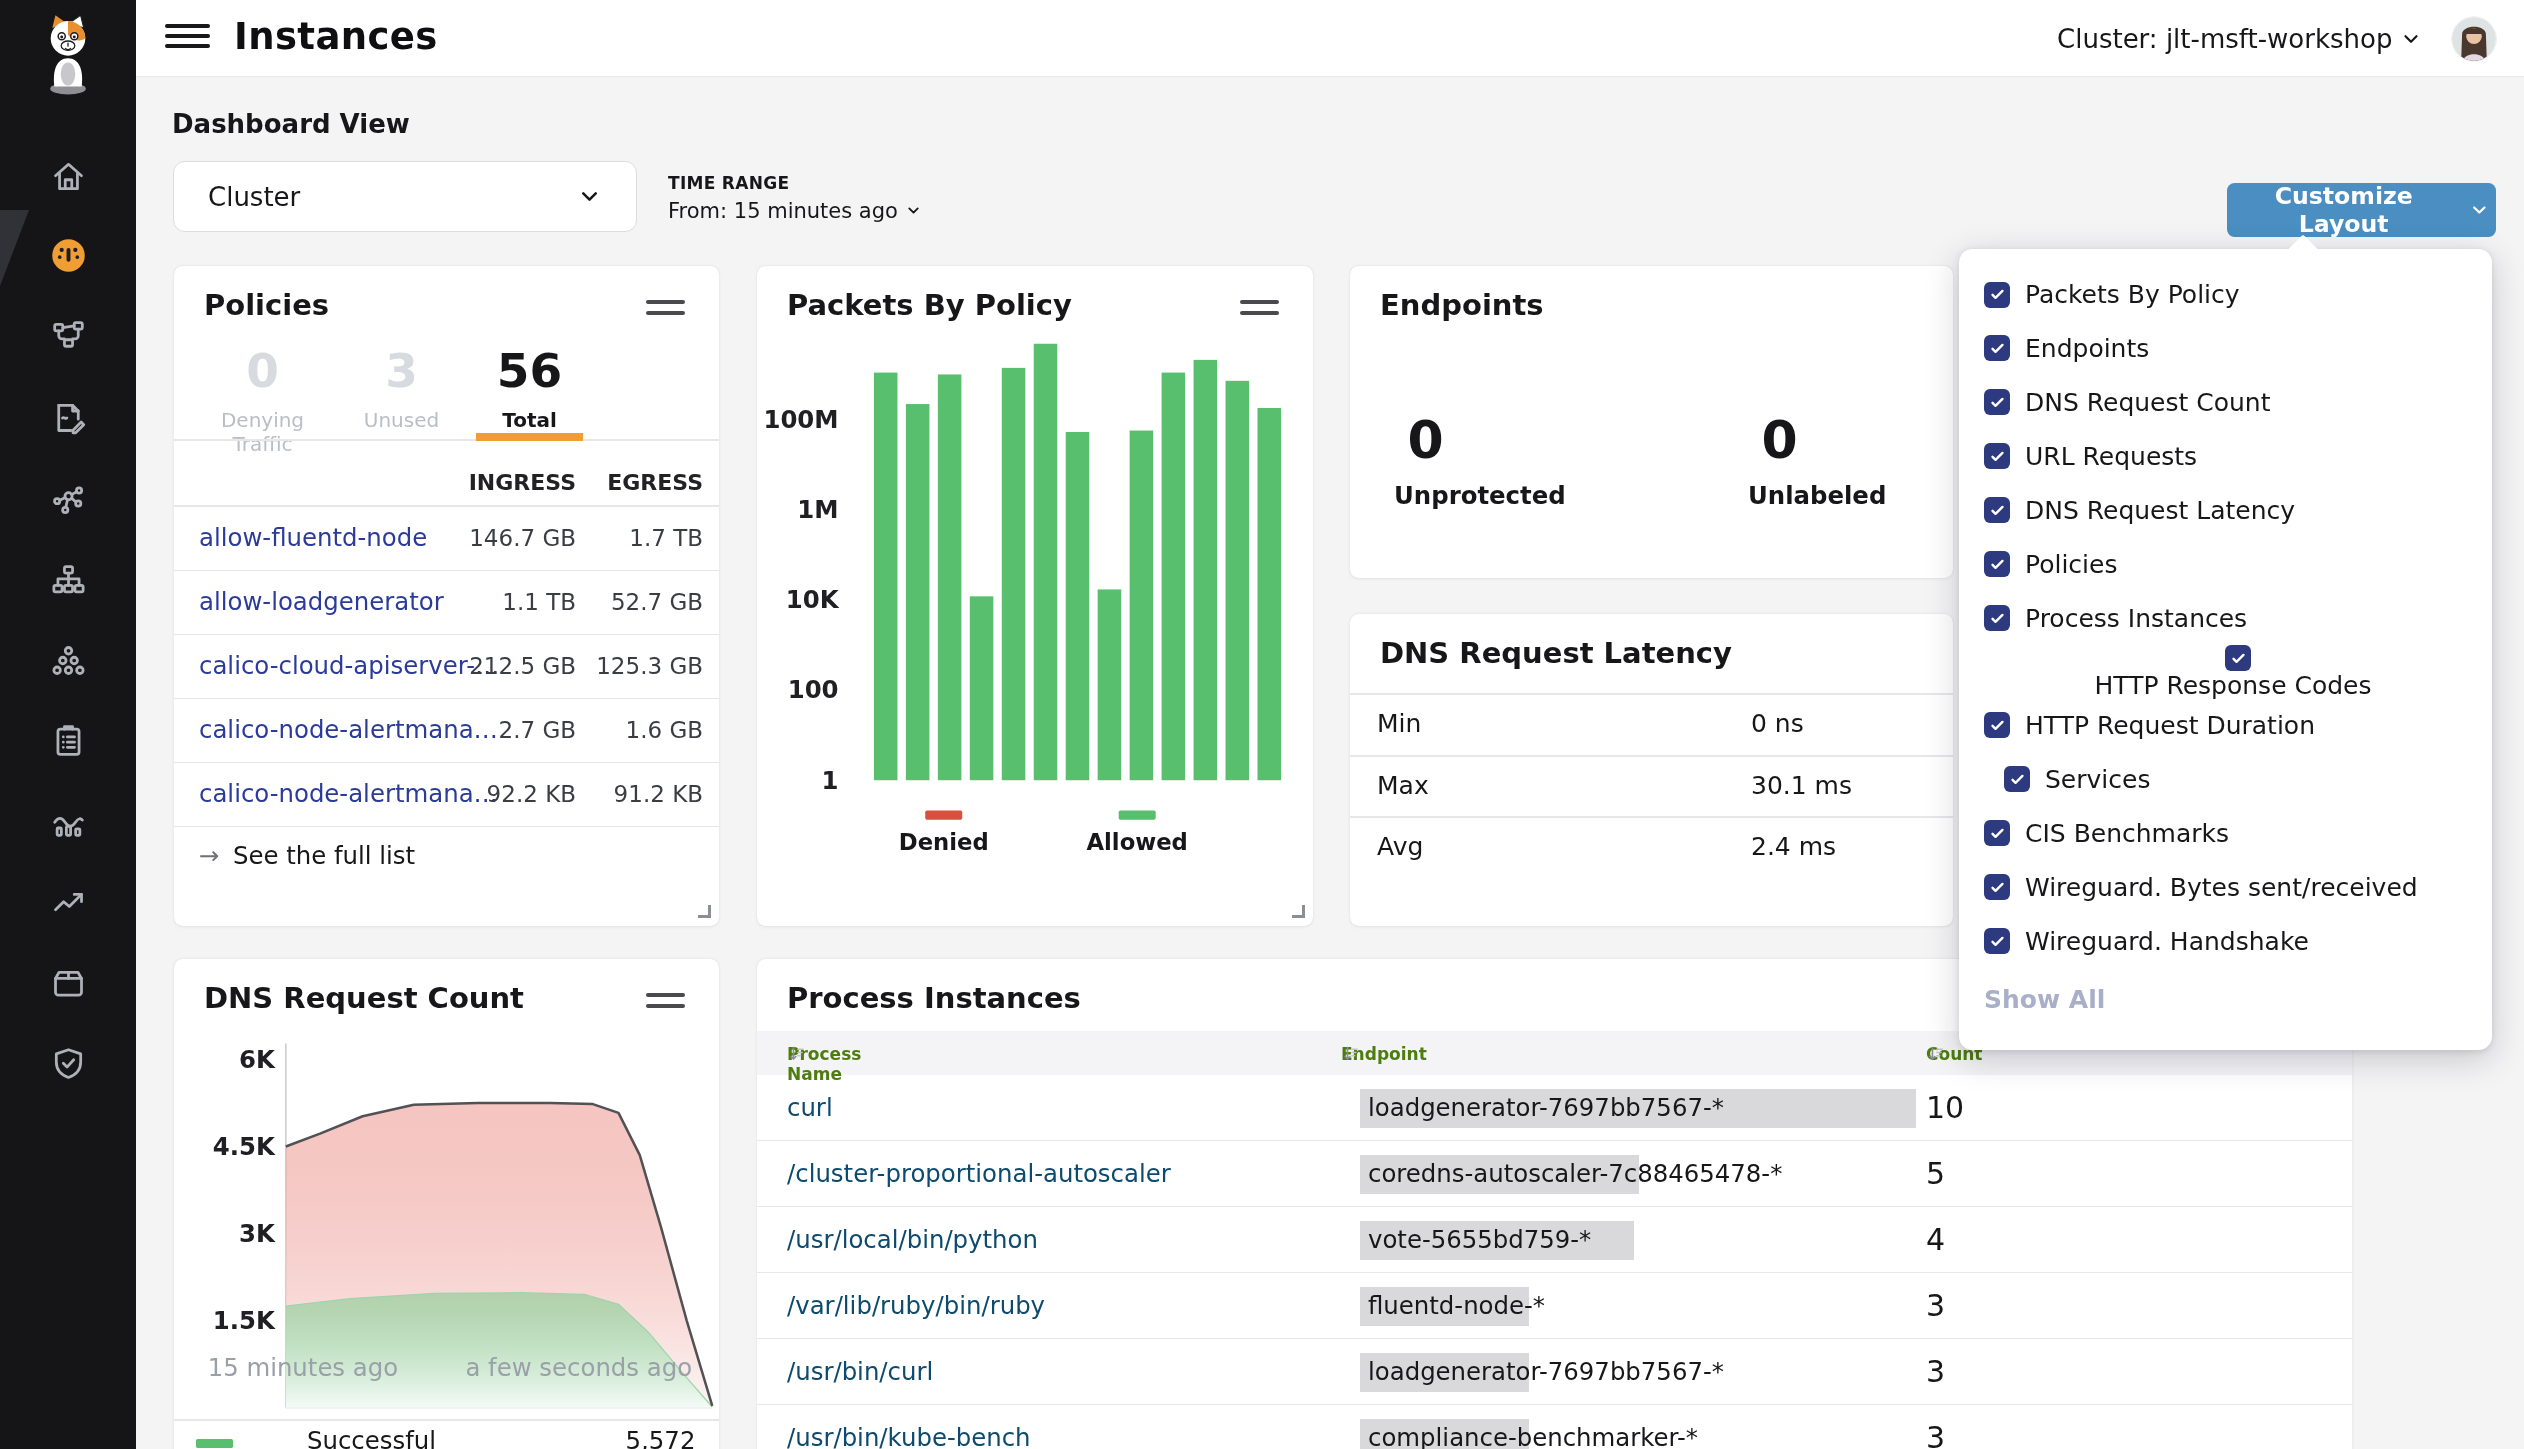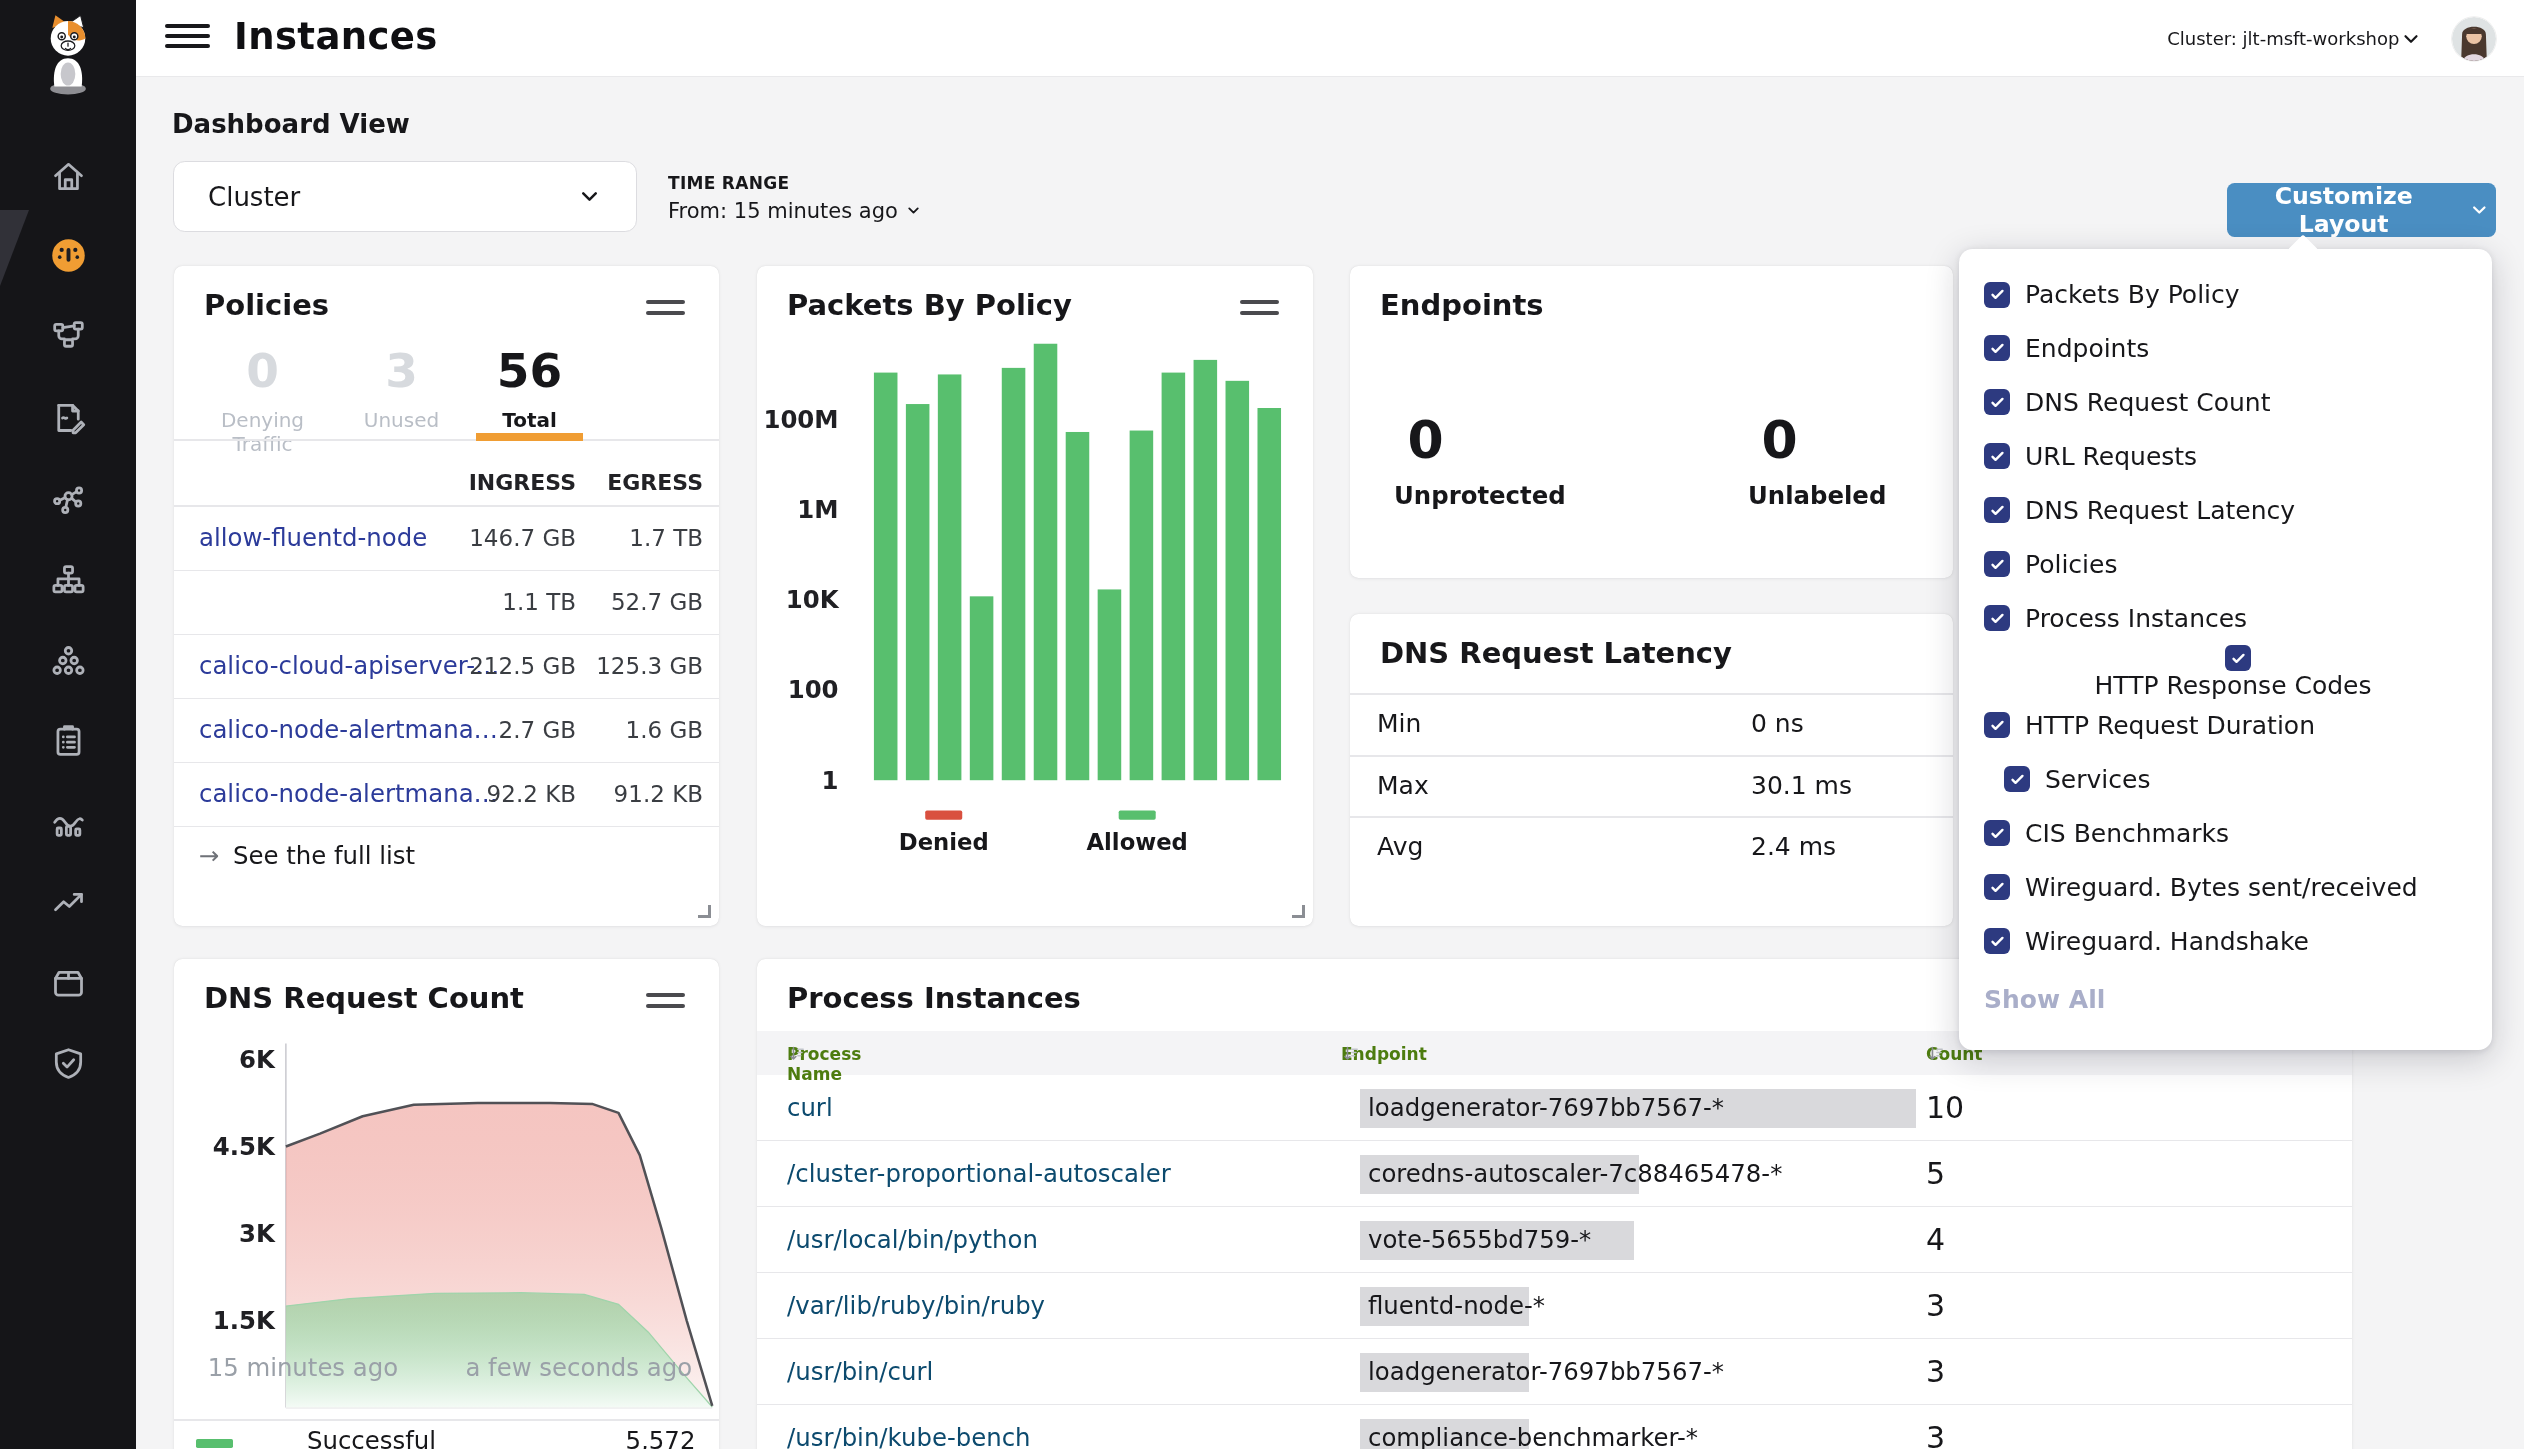--- a/index.html
+++ b/index.html
@@ -4,21 +4,21 @@
 <style>
   html,body{margin:0;padding:0;width:2525px;height:1449px;overflow:hidden;
     font-family:"DejaVu Sans","Liberation Sans",sans-serif;background:#f4f4f5;color:#17171a;}
   *{box-sizing:border-box;}
   
   .topbar{position:absolute;left:0;top:0;width:2525px;height:77px;background:#fff;border-bottom:1.7px solid #e9e9eb;z-index:10;}
   .hamburger{position:absolute;left:165px;top:23px;width:45px;height:32px;background:none;border:none;cursor:pointer;padding:0;}
   .hamburger span{display:block;width:45px;height:4.2px;background:#17171a;border-radius:2.5px;margin:0 0 5.9px 0;}
   .page-title{position:absolute;left:234px;top:15px;font-size:37px;font-weight:800;letter-spacing:0.4px;color:#0f0f12;}
   .topbar-right{position:absolute;right:29px;top:0;height:77px;display:flex;align-items:center;gap:23.6px;}
-  .cluster-btn{display:flex;align-items:center;gap:1px;background:none;border:none;font:inherit;font-size:18px;color:#17171a;cursor:pointer;}
+  .cluster-btn{display:flex;align-items:center;gap:8px;background:none;border:none;font:inherit;font-size:26px;color:#17171a;cursor:pointer;}
   .avatar{width:44px;height:44px;border-radius:50%;overflow:hidden;flex:0 0 auto;cursor:pointer;box-shadow:0 0 0 0.8px rgba(0,0,0,.08);}
   
   .sidebar{position:absolute;left:0;top:0;width:136px;height:1449px;background:#151518;z-index:30;}
   .logo{position:absolute;left:20px;top:8.4px;width:96px;height:88px;}
   .wedge{position:absolute;left:0;top:210px;width:0;height:0;border-left:29px solid #313138;border-bottom:76px solid transparent;}
   .nav-item{position:absolute;left:49px;width:39px;height:39px;cursor:pointer;}
   .nav-item svg{width:39px;height:39px;display:block;}
   
   .section-label{position:absolute;left:172px;top:109px;font-size:26px;font-weight:600;color:#17171a;}
   .view-select{position:absolute;left:173px;top:161px;width:464px;height:71px;background:#fff;border:1.7px solid #dcdce0;border-radius:11.8px;cursor:pointer;font:inherit;text-align:left;padding:0 34px;font-size:26px;color:#17171a;display:flex;align-items:center;justify-content:space-between;}
@@ -317,20 +317,21 @@
     <span style="right:16px;">EGRESS</span>
   </div>
   <div class="hr" style="top:239px;"></div>
   <div class="pt-rows" id="policies-rows">
       <div class="pt-row">
         <span class="nm">allow-fluentd-node</span>
         <span class="in">146.7 GB</span>
         <span class="eg">1.7 TB</span>
       </div>
       <div class="pt-row">
+        <span class="nm">allow-loadgenerator</span>
         <span class="in">1.1 TB</span>
         <span class="eg">52.7 GB</span>
       </div>
       <div class="pt-row">
         <span class="nm">calico-cloud-apiserver-…</span>
         <span class="in">212.5 GB</span>
         <span class="eg">125.3 GB</span>
       </div>
       <div class="pt-row">
         <span class="nm">calico-node-alertmana…</span>

